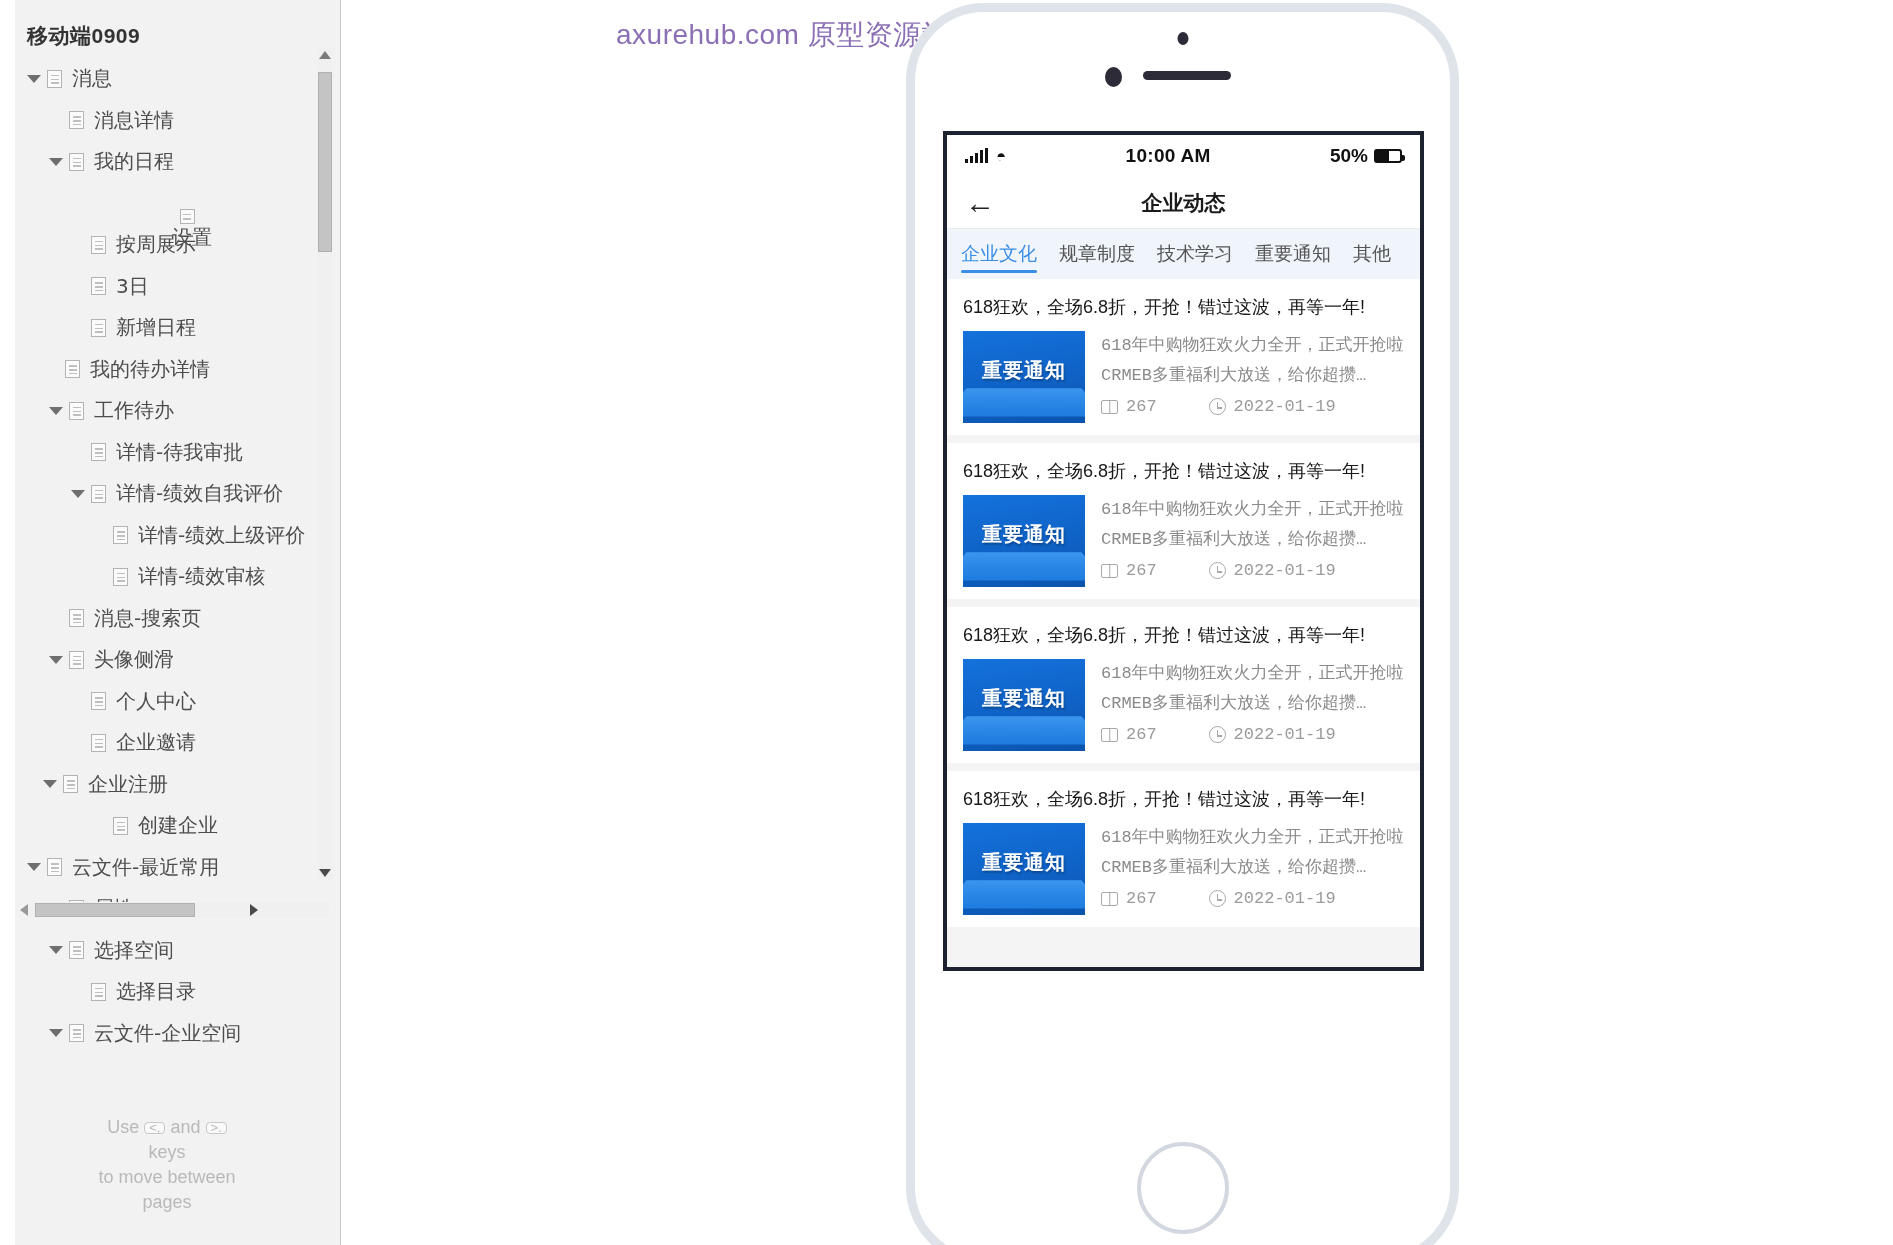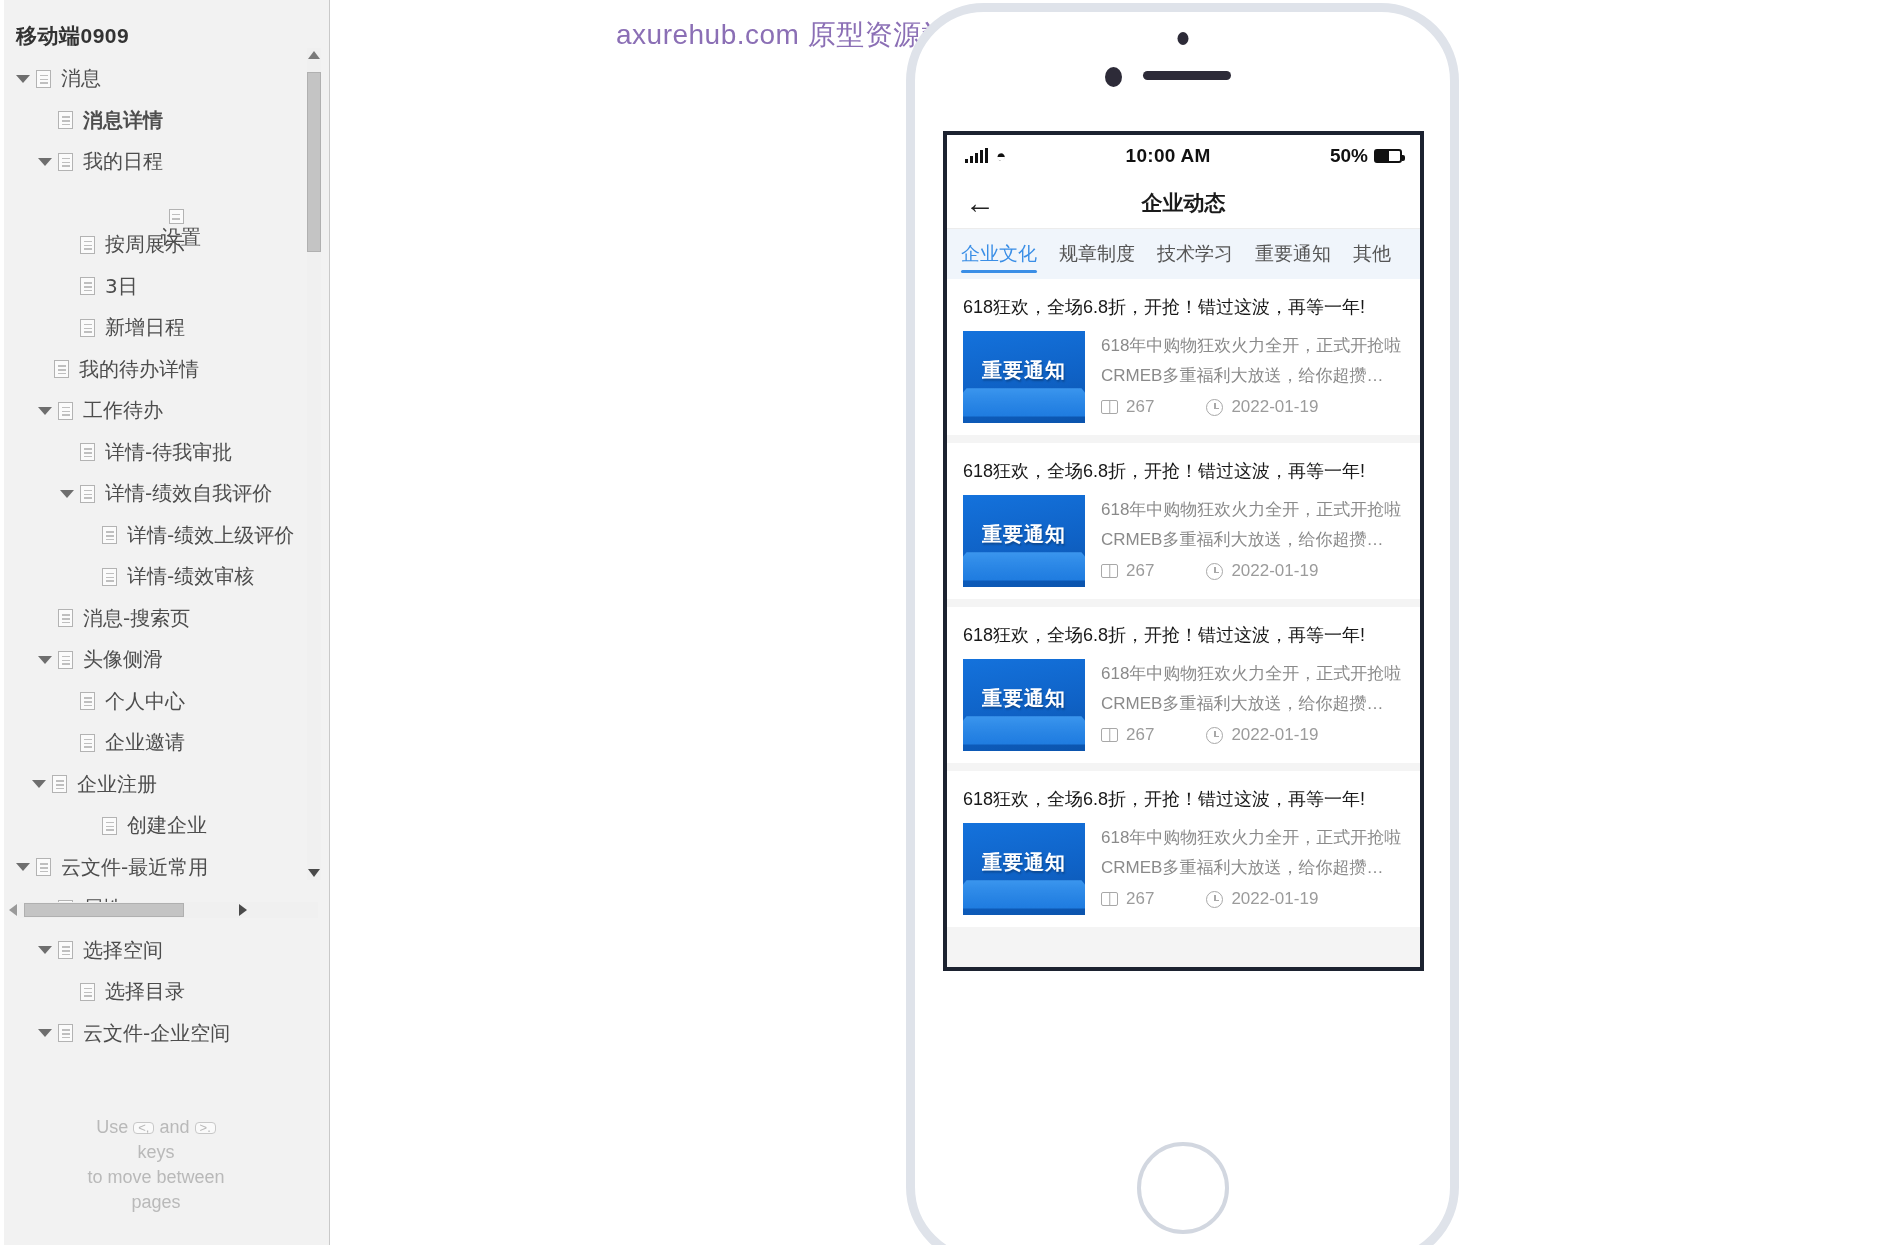--- a/index.html
+++ b/index.html
@@ -6,21 +6,21 @@
   html, body {
     width: 1893px; height: 1245px;
     background: #ffffff;
     font-family: "Liberation Sans", "DejaVu Sans", sans-serif;
     overflow: hidden;
   }
   #root { position: relative; width: 1893px; height: 1245px; }
 
   
   #sidebar {
-    position: absolute; left: 4px; top: 0;
+    position: absolute; left: 15px; top: 0;
     width: 326px; height: 1245px;
     background: #f2f2f2;
     border-right: 1px solid #c9c9c9;
     overflow: hidden;
   }
   #sidebar-title {
     font-size: 21px; font-weight: bold; color: #333;
     padding: 22px 0 8px 12px; letter-spacing: .5px;
   }
   #tree {
@@ -192,21 +192,21 @@
     position: absolute; left: 0; right: 0; top: 26px;
     text-align: center; color: #fff; font-weight: bold;
     font-size: 20px; letter-spacing: 1px;
     text-shadow: 1px 2px 2px rgba(0,0,0,.28);
   }
   .thumb-plat {
     position: absolute; left: -6px; right: -6px; bottom: 6px; height: 34px;
     background: linear-gradient(180deg,#3b96ee 0%,#1f7ce0 100%);
     transform: perspective(60px) rotateX(36deg);
   }
-  .card-right { flex: 1; min-width: 0; }
+  .card-right { flex: 1; min-width: 0; font-family: Liberation Mono, monospace; }
   .desc { font-size: 17px; color: #8a8a8a; line-height: 30px; white-space: nowrap; overflow: hidden; }
   .meta { display: flex; align-items: center; gap: 52px; margin-top: 6px; color: #9b9b9b; font-size: 17px; }
   .meta-item { display: flex; align-items: center; gap: 8px; }
   .ico-read { width:17px; height:14px; border:1.5px solid #a8a8a8; border-radius:2px; position:relative; }
   .ico-read::after{content:"";position:absolute;left:50%;top:0;bottom:0;width:1.5px;background:#a8a8a8;transform:translateX(-50%);}
   .ico-clock { width:17px; height:17px; border:1.5px solid #a8a8a8; border-radius:50%; position:relative; }
   .ico-clock::before{content:"";position:absolute;left:7px;top:3px;width:1.5px;height:6px;background:#a8a8a8;}
   .ico-clock::after{content:"";position:absolute;left:7px;top:8px;width:5px;height:1.5px;background:#a8a8a8;}
 </style>
 </head>
@@ -217,21 +217,21 @@
   <div id="sidebar">
     <div id="sidebar-title">移动端0909</div>
     <div id="tree">
         <div class="tree-row" style="padding-left: 6px;">
           <div class="tw">
             <div class="caret"></div>
           </div>
           <div class="pageicon"></div>
           <span class="tree-label">消息</span>
         </div>
-        <div class="tree-row" style="padding-left: 28px; font-weight: bold;">
+        <div class="tree-row" style="padding-left: 28px;">
           <div class="tw"></div>
           <div class="pageicon"></div>
           <span class="tree-label">消息详情</span>
         </div>
         <div class="tree-row" style="padding-left: 28px;">
           <div class="tw">
             <div class="caret"></div>
           </div>
           <div class="pageicon"></div>
           <span class="tree-label">我的日程</span>

